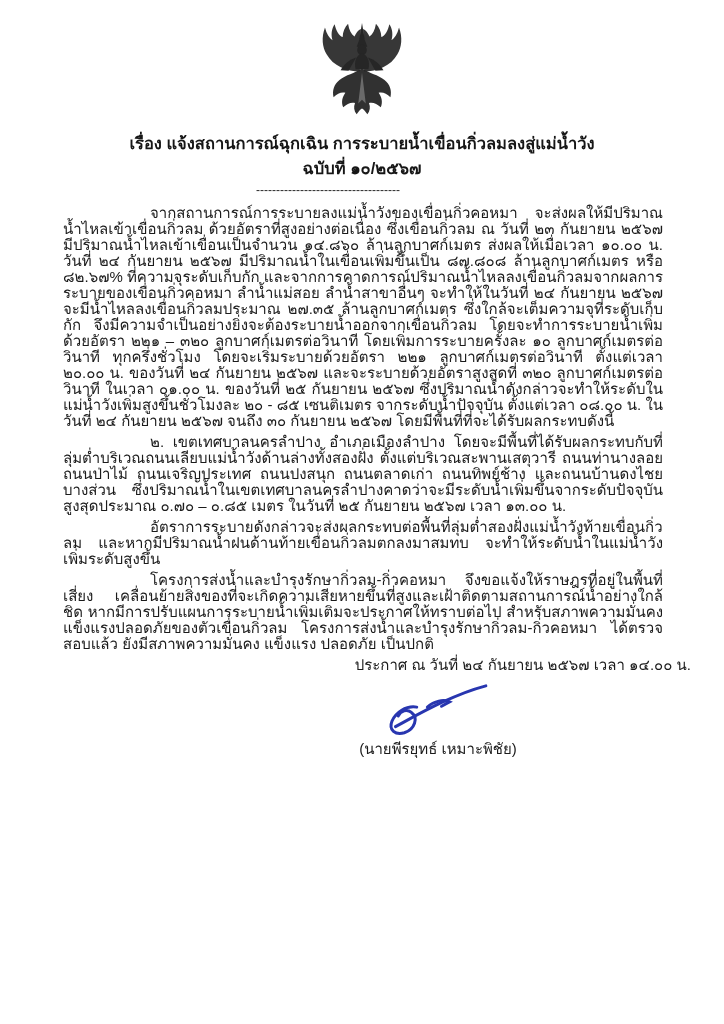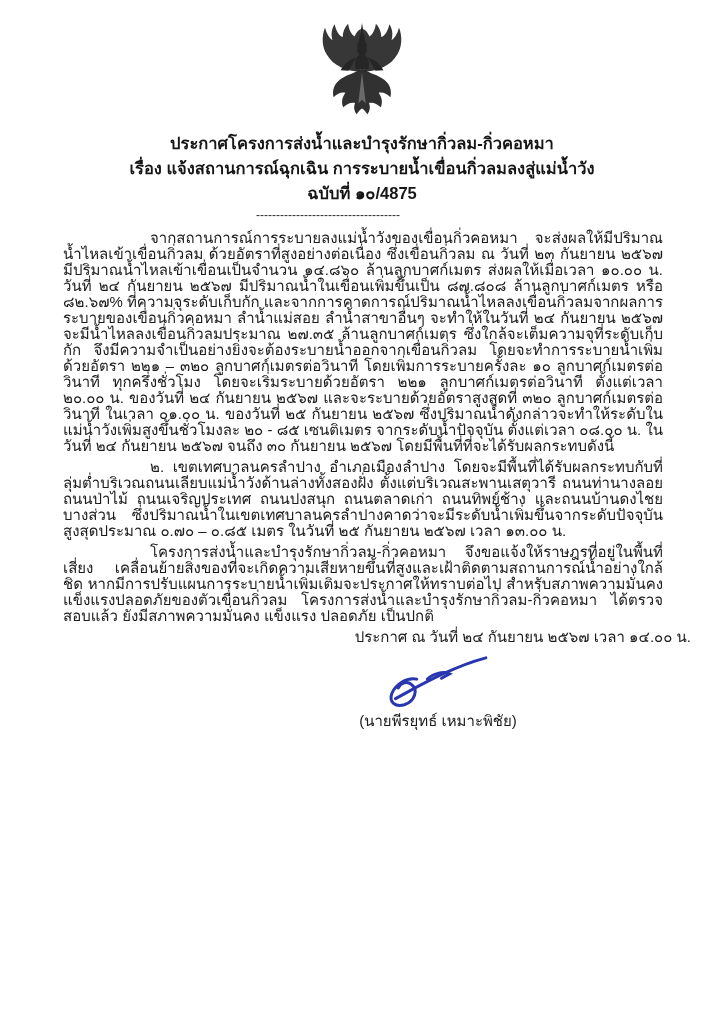--- a/index.html
+++ b/index.html
@@ -88,30 +88,30 @@
         <path d="M99 66 C 86 70 76 79 70 90 L 85 91 Z"></path>
         <path d="M121 66 C 134 70 144 79 150 90 L 135 91 Z"></path>
 
         <path d="M110 86 C 96 96 80 98 68 108 C 58 116 54 128 57 140 C 64 133 72 130 79 132 C 73 140 71 150 75 159 C 82 152 90 149 97 151 C 94 158 95 166 100 172 C 104 166 107 162 110 161 C 113 162 116 166 120 172 C 125 166 126 158 123 151 C 130 149 138 152 145 159 C 149 150 147 140 141 132 C 148 130 156 133 163 140 C 166 128 162 116 152 108 C 140 98 124 96 110 86 Z" opacity="0.95"></path>
         <path d="M110 94 L103 152 L110 145 L117 152 Z" fill="#ffffff" opacity="0.28"></path>
       </g>
     </svg>
   </div>
 
   <div class="title-block">
-    <div>ประกาศโครงการส่งน้ำและบำรุงรักษากิ่วลม-กิ่วคอหมา</div>
     <div>เรื่อง แจ้งสถานการณ์ฉุกเฉิน การระบายน้ำเขื่อนกิ่วลมลงสู่แม่น้ำวัง</div>
-    <div>ฉบับที่ ๑๐/4875</div>
+    <div>ฉบับที่ ๑๐/๒๕๖๗</div>
   </div>
 
   <div class="separator">------------------------------------</div>
 
   <div class="body-col">
     <p class="para">จากสถานการณ์การระบายลงแม่น้ำวังของเขื่อนกิ่วคอหมา จะส่งผลให้มีปริมาณน้ำไหลเข้าเขื่อนกิ่วลม ด้วยอัตราที่สูงอย่างต่อเนื่อง ซึ่งเขื่อนกิ่วลม ณ วันที่ ๒๓ กันยายน ๒๕๖๗ มีปริมาณน้ำไหลเข้าเขื่อนเป็นจำนวน ๑๔.๘๖๐ ล้านลูกบาศก์เมตร ส่งผลให้เมื่อเวลา ๑๐.๐๐ น. วันที่ ๒๔ กันยายน ๒๕๖๗ มีปริมาณน้ำในเขื่อนเพิ่มขึ้นเป็น ๘๗.๘๐๘ ล้านลูกบาศก์เมตร หรือ ๘๒.๖๗% ที่ความจุระดับเก็บกัก และจากการคาดการณ์ปริมาณน้ำไหลลงเขื่อนกิ่วลมจากผลการระบายของเขื่อนกิ่วคอหมา ลำน้ำแม่สอย ลำน้ำสาขาอื่นๆ จะทำให้ในวันที่ ๒๔ กันยายน ๒๕๖๗ จะมีน้ำไหลลงเขื่อนกิ่วลมประมาณ ๒๗.๓๕ ล้านลูกบาศก์เมตร ซึ่งใกล้จะเต็มความจุที่ระดับเก็บกัก จึงมีความจำเป็นอย่างยิ่งจะต้องระบายน้ำออกจากเขื่อนกิ่วลม โดยจะทำการระบายน้ำเพิ่มด้วยอัตรา ๒๒๑ – ๓๒๐ ลูกบาศก์เมตรต่อวินาที โดยเพิ่มการระบายครั้งละ ๑๐ ลูกบาศก์เมตรต่อวินาที ทุกครึ่งชั่วโมง โดยจะเริ่มระบายด้วยอัตรา ๒๒๑ ลูกบาศก์เมตรต่อวินาที ตั้งแต่เวลา ๒๐.๐๐ น. ของวันที่ ๒๔ กันยายน ๒๕๖๗ และจะระบายด้วยอัตราสูงสุดที่ ๓๒๐ ลูกบาศก์เมตรต่อวินาที ในเวลา ๐๑.๐๐ น. ของวันที่ ๒๕ กันยายน ๒๕๖๗ ซึ่งปริมาณน้ำดังกล่าวจะทำให้ระดับในแม่น้ำวังเพิ่มสูงขึ้นชั่วโมงละ ๒๐ - ๘๕ เซนติเมตร จากระดับน้ำปัจจุบัน ตั้งแต่เวลา ๐๘.๐๐ น. ในวันที่ ๒๔ กันยายน ๒๕๖๗ จนถึง ๓๐ กันยายน ๒๕๖๗ โดยมีพื้นที่ที่จะได้รับผลกระทบดังนี้</p>
     <p class="para">๒. เขตเทศบาลนครลำปาง อำเภอเมืองลำปาง โดยจะมีพื้นที่ได้รับผลกระทบกับที่ลุ่มต่ำบริเวณถนนเลียบแม่น้ำวังด้านล่างทั้งสองฝั่ง ตั้งแต่บริเวณสะพานเสตุวารี ถนนท่านางลอย ถนนป่าไม้ ถนนเจริญประเทศ ถนนปงสนุก ถนนตลาดเก่า ถนนทิพย์ช้าง และถนนบ้านดงไชยบางส่วน ซึ่งปริมาณน้ำในเขตเทศบาลนครลำปางคาดว่าจะมีระดับน้ำเพิ่มขึ้นจากระดับปัจจุบันสูงสุดประมาณ ๐.๗๐ – ๐.๘๕ เมตร ในวันที่ ๒๕ กันยายน ๒๕๖๗ เวลา ๑๓.๐๐ น.</p>
+    <p class="para">อัตราการระบายดังกล่าวจะส่งผลกระทบต่อพื้นที่ลุ่มต่ำสองฝั่งแม่น้ำวังท้ายเขื่อนกิ่วลม และหากมีปริมาณน้ำฝนด้านท้ายเขื่อนกิ่วลมตกลงมาสมทบ จะทำให้ระดับน้ำในแม่น้ำวังเพิ่มระดับสูงขึ้น</p>
     <p class="para">โครงการส่งน้ำและบำรุงรักษากิ่วลม-กิ่วคอหมา จึงขอแจ้งให้ราษฎรที่อยู่ในพื้นที่เสี่ยง เคลื่อนย้ายสิ่งของที่จะเกิดความเสียหายขึ้นที่สูงและเฝ้าติดตามสถานการณ์น้ำอย่างใกล้ชิด หากมีการปรับแผนการระบายน้ำเพิ่มเติมจะประกาศให้ทราบต่อไป สำหรับสภาพความมั่นคงแข็งแรงปลอดภัยของตัวเขื่อนกิ่วลม โครงการส่งน้ำและบำรุงรักษากิ่วลม-กิ่วคอหมา ได้ตรวจสอบแล้ว ยังมีสภาพความมั่นคง แข็งแรง ปลอดภัย เป็นปกติ</p>
     <p class="para announce-line">ประกาศ ณ วันที่ ๒๔ กันยายน ๒๕๖๗ เวลา ๑๔.๐๐ น.</p>
   </div>
 
   <div class="sign-block">
     <svg class="signature-img" width="130" height="62" viewBox="0 0 140 70" aria-hidden="true">
       <g fill="none" stroke="#2836b0" stroke-width="3.4" stroke-linecap="round">
 
         <path d="M46 34 C 34 32 22 40 18 50 C 14 60 22 66 32 63 C 44 59 48 46 40 40 C 35 36 28 38 25 44"></path>
 

